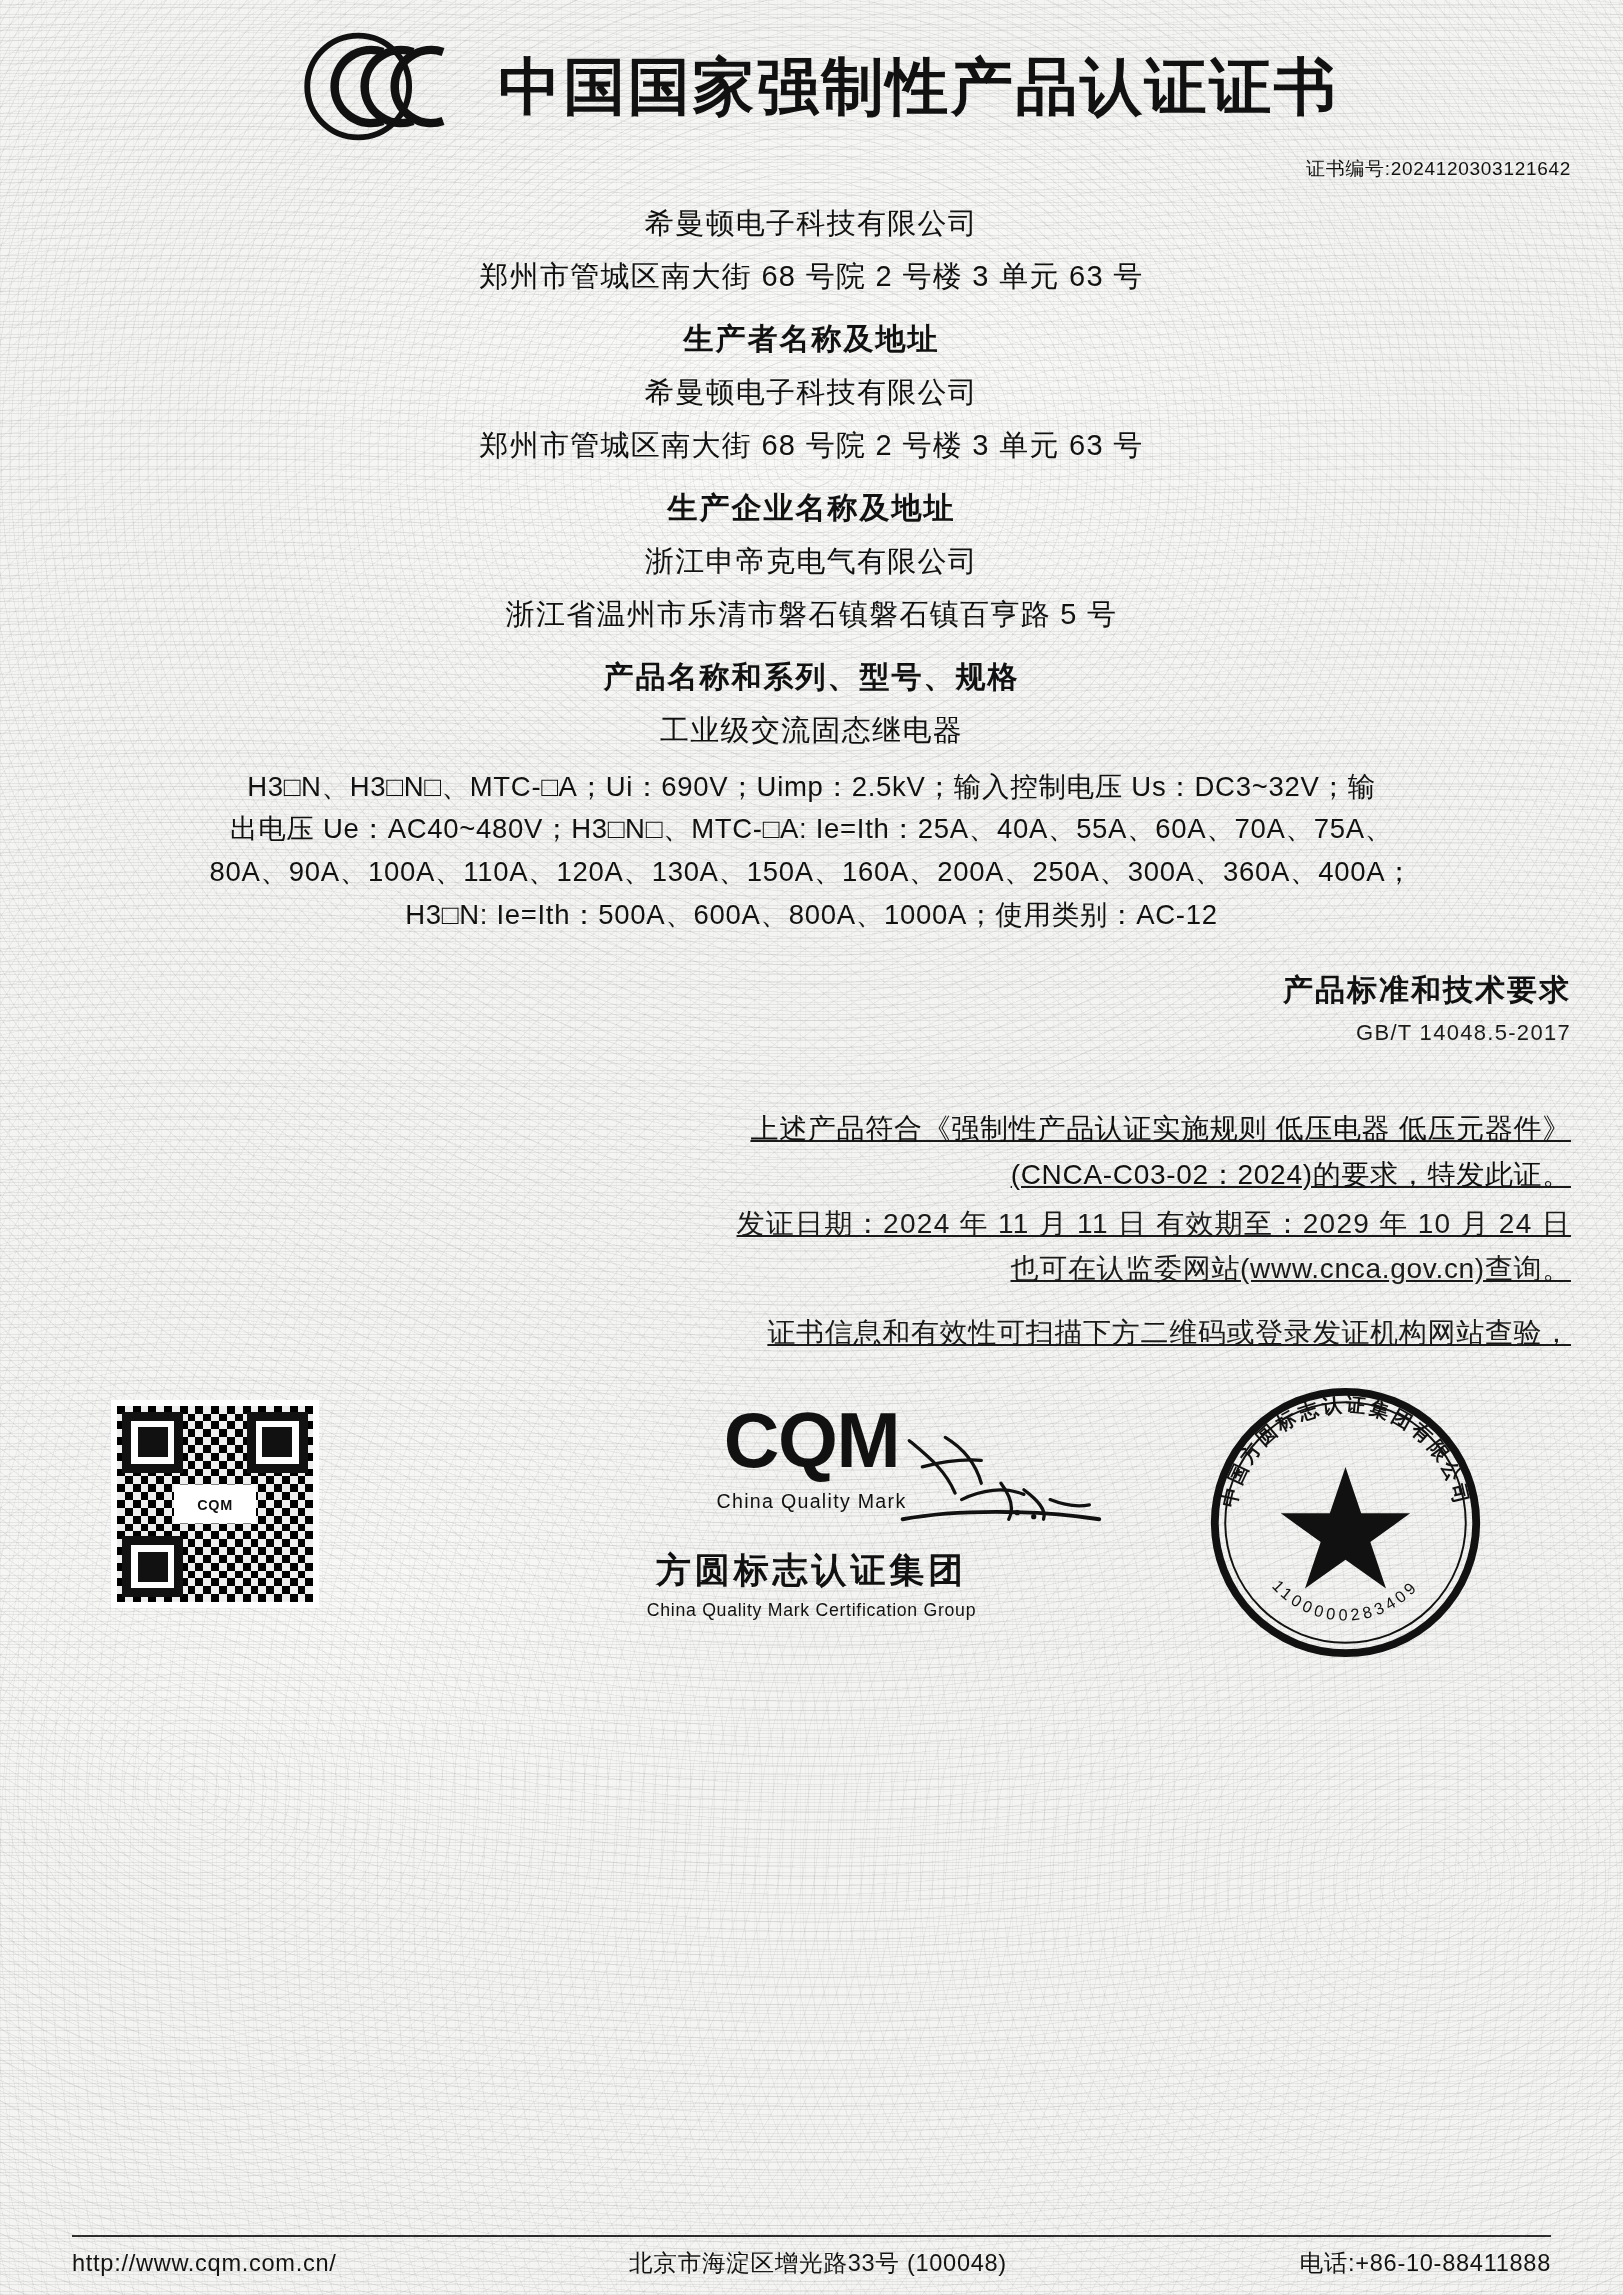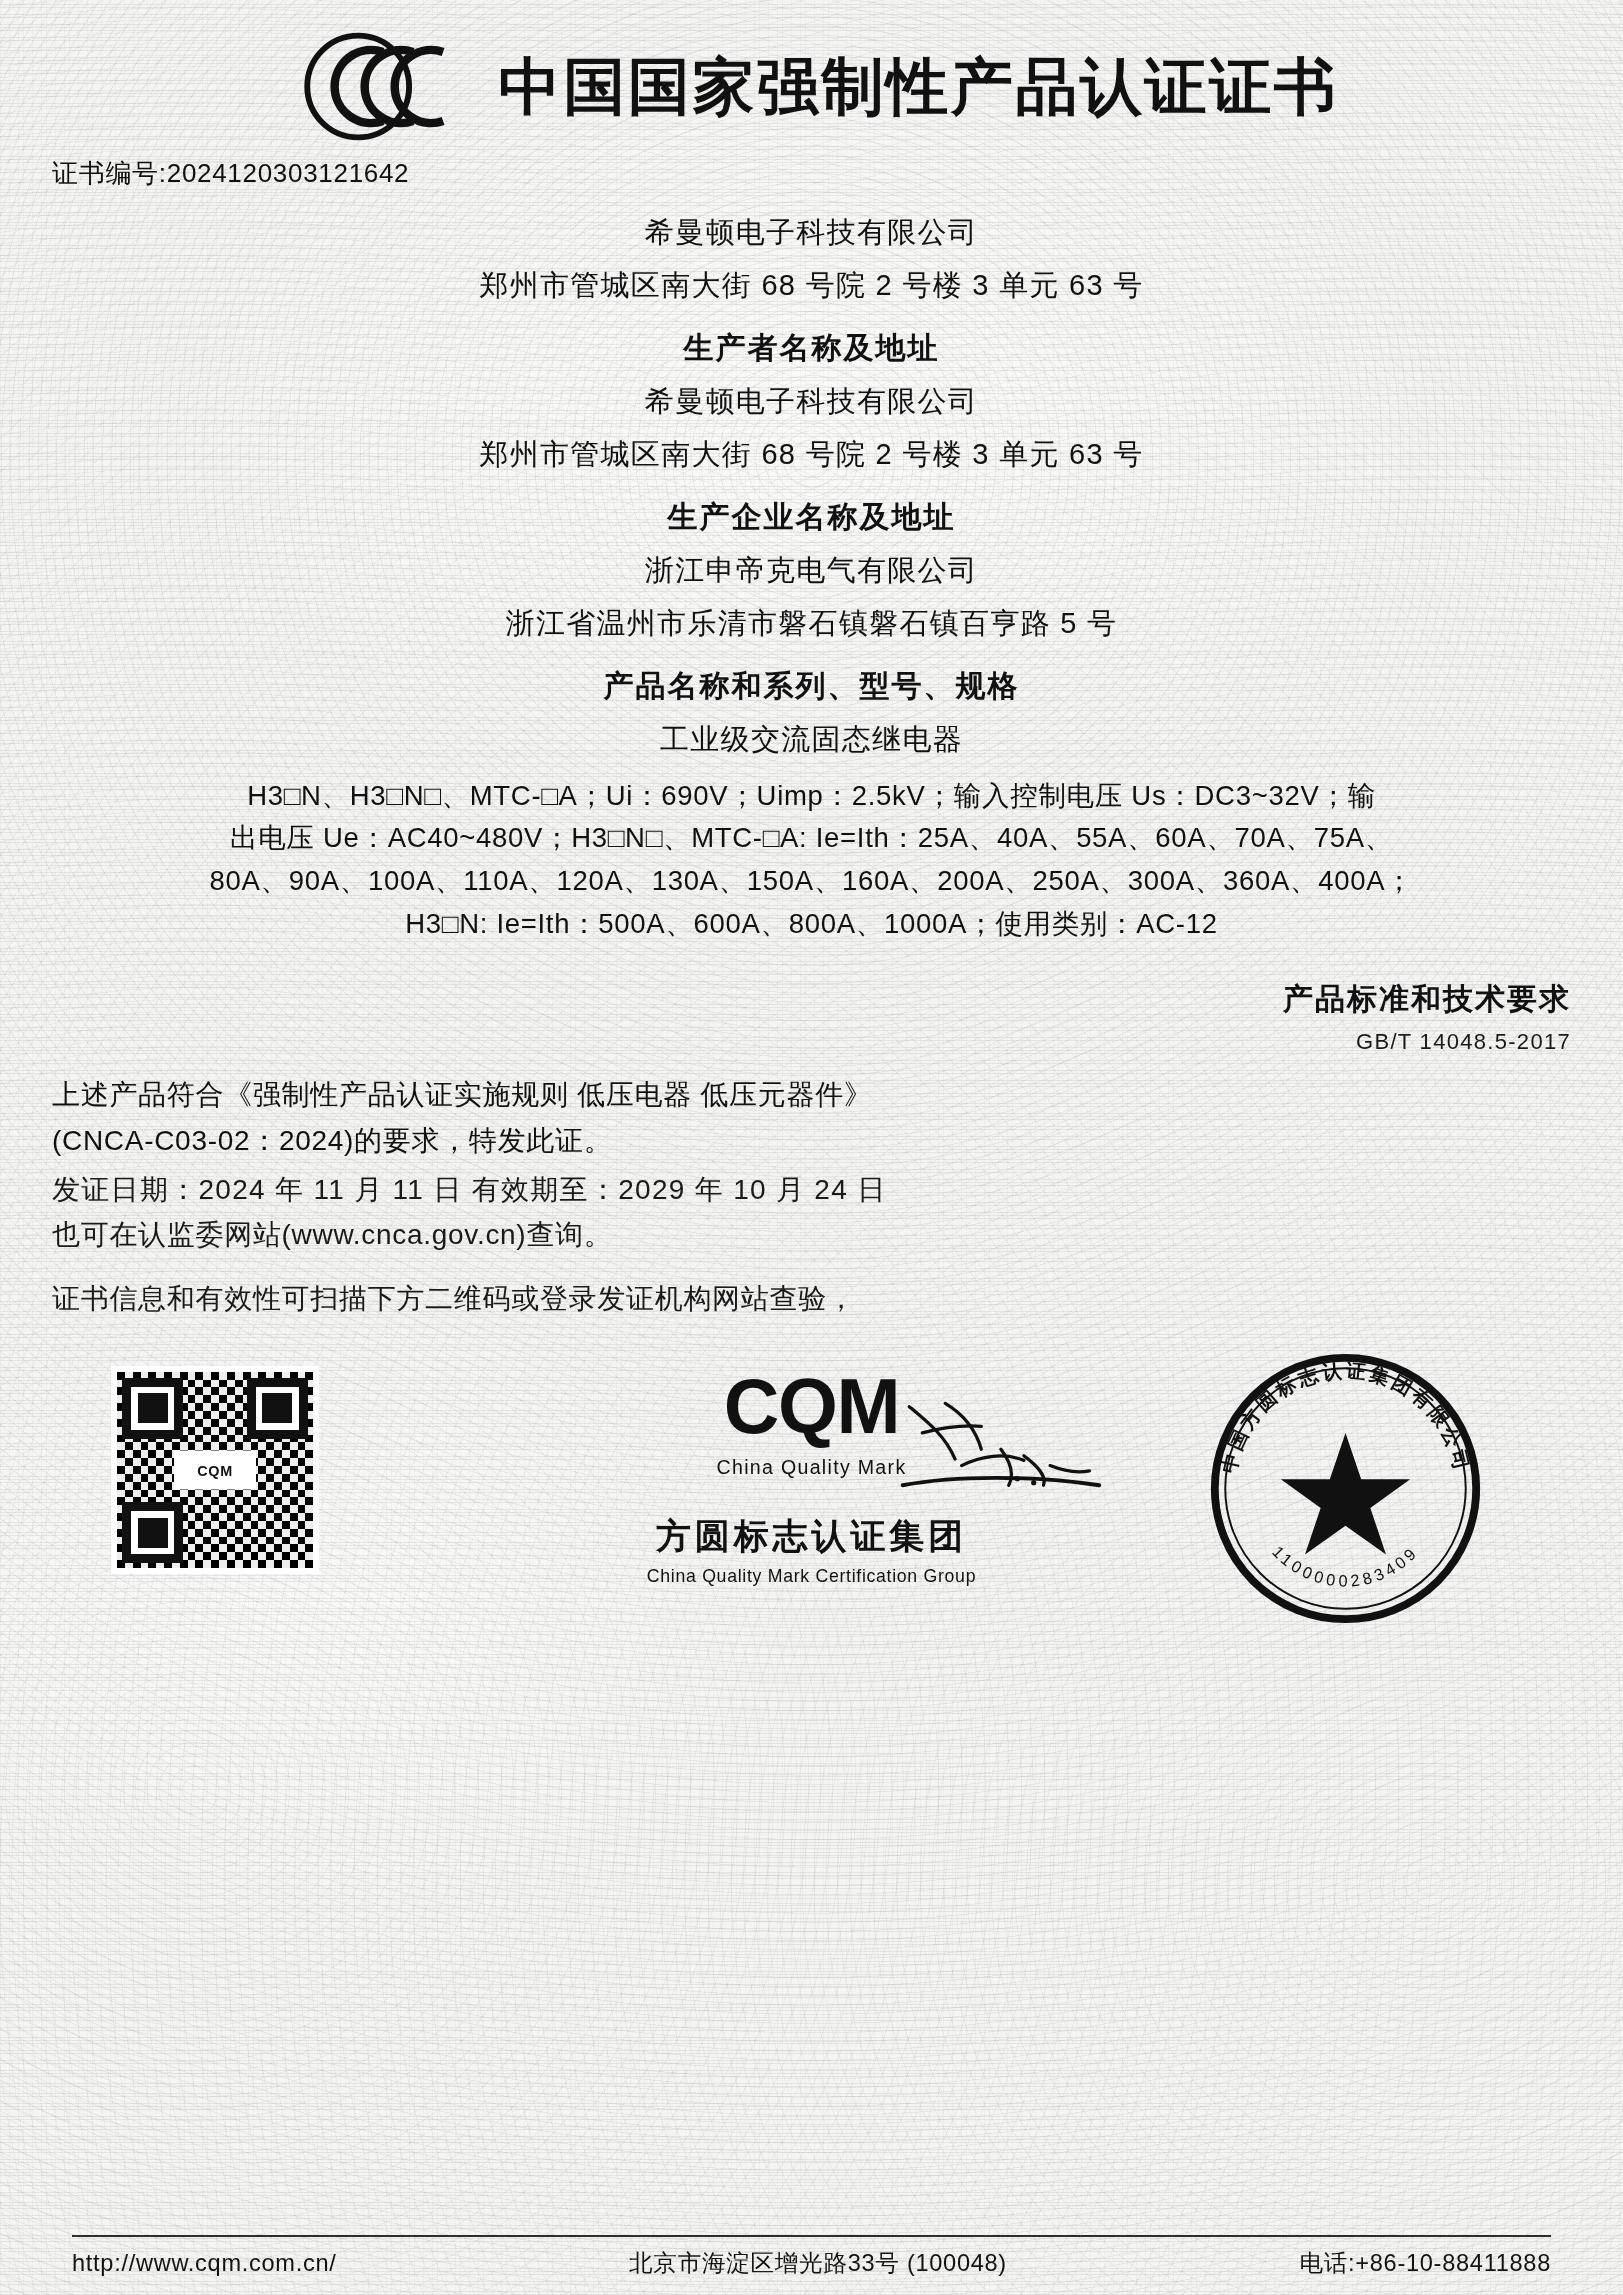--- a/index.html
+++ b/index.html
@@ -59,22 +59,22 @@
   }
   .header-title {
     font-size: 62px;
     font-weight: bold;
     letter-spacing: 2.6px;
     white-space: nowrap;
     color: #111;
   }
 
   .cert-no {
-    text-align: left;
-    font-size: 26px;
+    text-align: right;
+    font-size: 19px;
     margin-top: 14.4px;
     letter-spacing: 0.7px;
     color: #111;
   }
 
   
   .block {
     margin-top: 22px;
     text-align: center;
   }
@@ -109,22 +109,23 @@
     text-align: right;
   }
   .std-value {
     font-size: 22px;
     margin-top: 9px;
     letter-spacing: 1.3px;
   }
 
   
   .statement {
-    margin-top: 17px;
-    text-align: left;
+    margin-top: 60px;
+    text-align: right;
+    text-decoration: underline;
   }
   .statement-line {
     font-size: 28px;
     line-height: 1.62;
     letter-spacing: 0.7px;
     color: #111;
   }
   .dates-line {
     font-size: 28px;
     line-height: 1.62;

